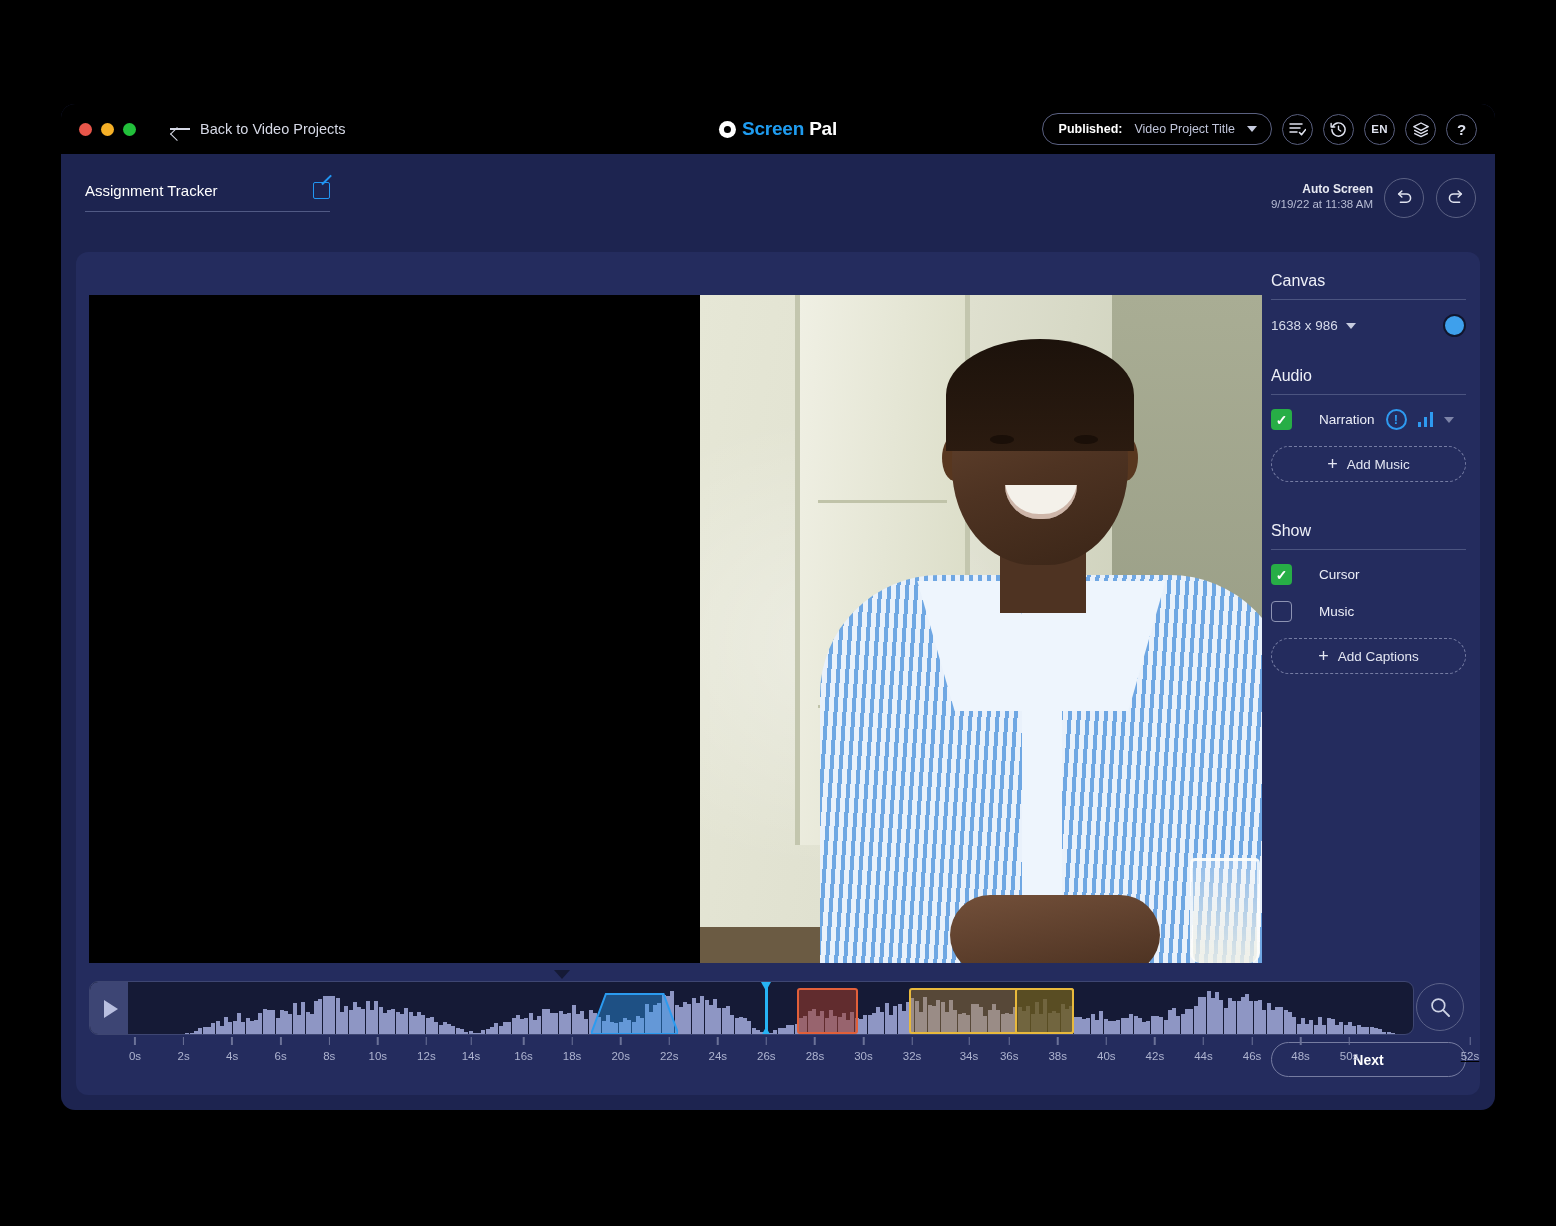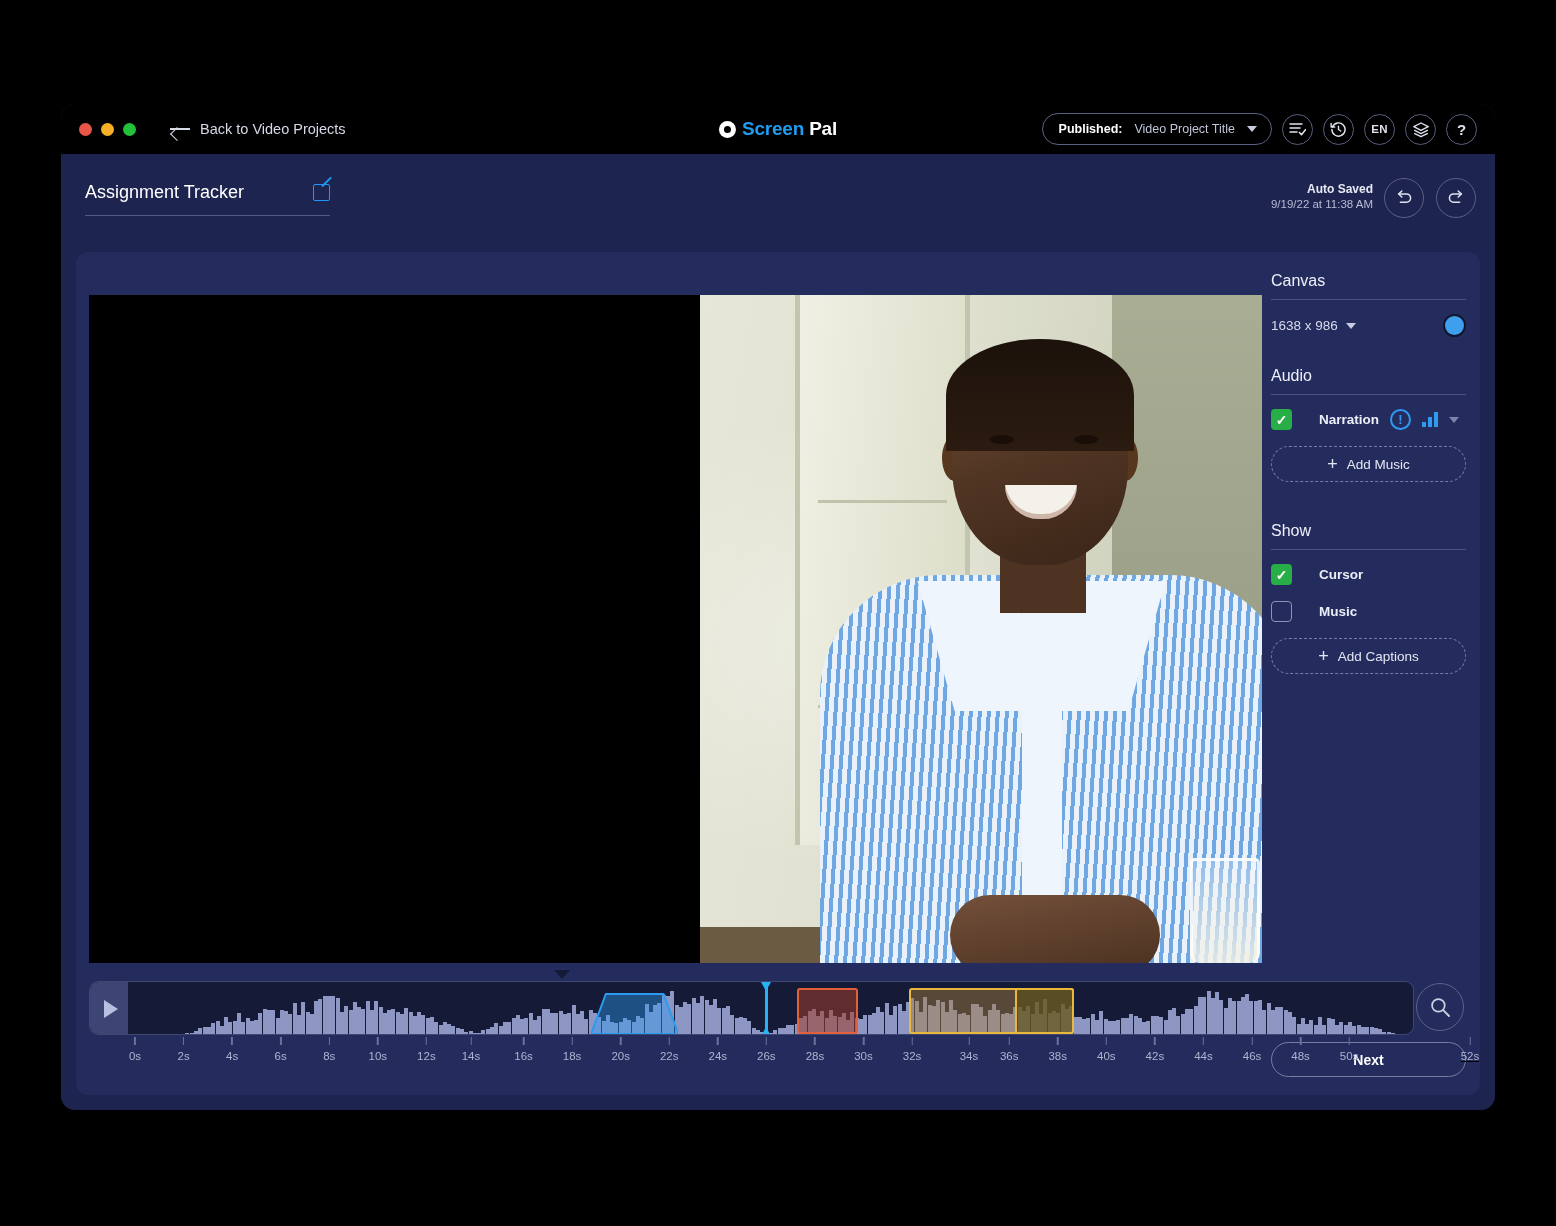--- a/index.html
+++ b/index.html
@@ -96,21 +96,21 @@
   #project-header {
     position:relative; height:90px;
   }
   #project-title-wrap {
     position:absolute; left:24px; top:28px;
     width:245px;
     border-bottom:1px solid #515a85;
     padding-bottom:12px;
     display:flex; align-items:center; justify-content:space-between;
   }
-  #project-title { color:#ffffff; font-size:18px; }
+  #project-title { color:#ffffff; font-size:15px; }
   .pencil-box { width:17px;height:17px;border:1.6px solid #2196f3;border-radius:2px;position:relative;cursor:pointer;}
   .pencil-box::after{
     content:""; position:absolute; right:-4px; top:-4px;
     width:13px;height:1.8px;background:#2196f3;transform:rotate(-45deg);
   }
   #autosave {
     position:absolute; right:122px; top:28px; text-align:right;
   }
   #autosave .l1 { color:#e8eaf3; font-size:12px; font-weight:bold; }
   #autosave .l2 { color:#b7bcd4; font-size:11.5px; margin-top:2px; }
@@ -270,21 +270,21 @@
   #canvas-size .val { font-size:13.5px; color:#d7dbeb; }
   .color-dot { width:23px;height:23px;border-radius:50%;background:#3ea0ec;border:2px solid #11162d; cursor:pointer;}
   .chk-row { display:flex; align-items:center; gap:11px; margin-bottom:16px; }
   .chk {
     width:21px;height:21px;border-radius:4px; flex:none;
     display:flex;align-items:center;justify-content:center;
   }
   .chk.on { background:#27ae46; }
   .chk.off { border:1.8px solid #8d93b3; }
   .chk .tick { color:#fff; font-size:14px; font-weight:bold; line-height:1; }
-  .chk-label { font-size:13.5px; font-weight:bold; color:#eceef7;padding-left:16px; }
+  .chk-label { font-size:13.5px; font-weight:normal; color:#eceef7;padding-left:16px; }
   .excl {
     width:21px;height:21px;border-radius:50%;border:2px solid #2e9af0;
     display:flex;align-items:center;justify-content:center;
     color:#2e9af0;font-size:13px;font-weight:bold;cursor:pointer;
   }
   .levels { display:flex; align-items:flex-end; gap:2.5px; height:15px; cursor:pointer;}
   .levels i { width:3.5px; background:#2e9af0; display:block; }
   .mini-caret { width:0;height:0;border-left:5px solid transparent;border-right:5px solid transparent;border-top:6px solid #7d84a8;cursor:pointer;}
   .dashed-btn {
     height:36px; border:1.5px dashed #757ca3; border-radius:18px;
@@ -399,21 +399,21 @@
     </div>
   </div>
 
   <div id="project-header">
     <div id="project-title-wrap">
       <span id="project-title">Assignment Tracker</span>
       <span class="pencil-box"></span>
     </div>
 
     <div id="autosave">
-      <div class="l1">Auto Saved</div>
+      <div class="l1">Auto Screen</div>
       <div class="l2">9/19/22 at 11:38 AM</div>
     </div>
 
     <div id="undo-redo">
       <div class="round-btn">
         <svg width="20" height="18" viewBox="0 0 22 20" fill="none" aria-hidden="true">
           <path d="M5.5 5.5h8.2a4.6 4.6 0 0 1 0 9.2H7" stroke="#dfe2ee" stroke-width="1.7" stroke-linecap="round"></path>
           <path d="M8.6 2.2L5 5.6l3.6 3.3" stroke="#dfe2ee" stroke-width="1.7" stroke-linecap="round" stroke-linejoin="round"></path>
         </svg>
       </div>

